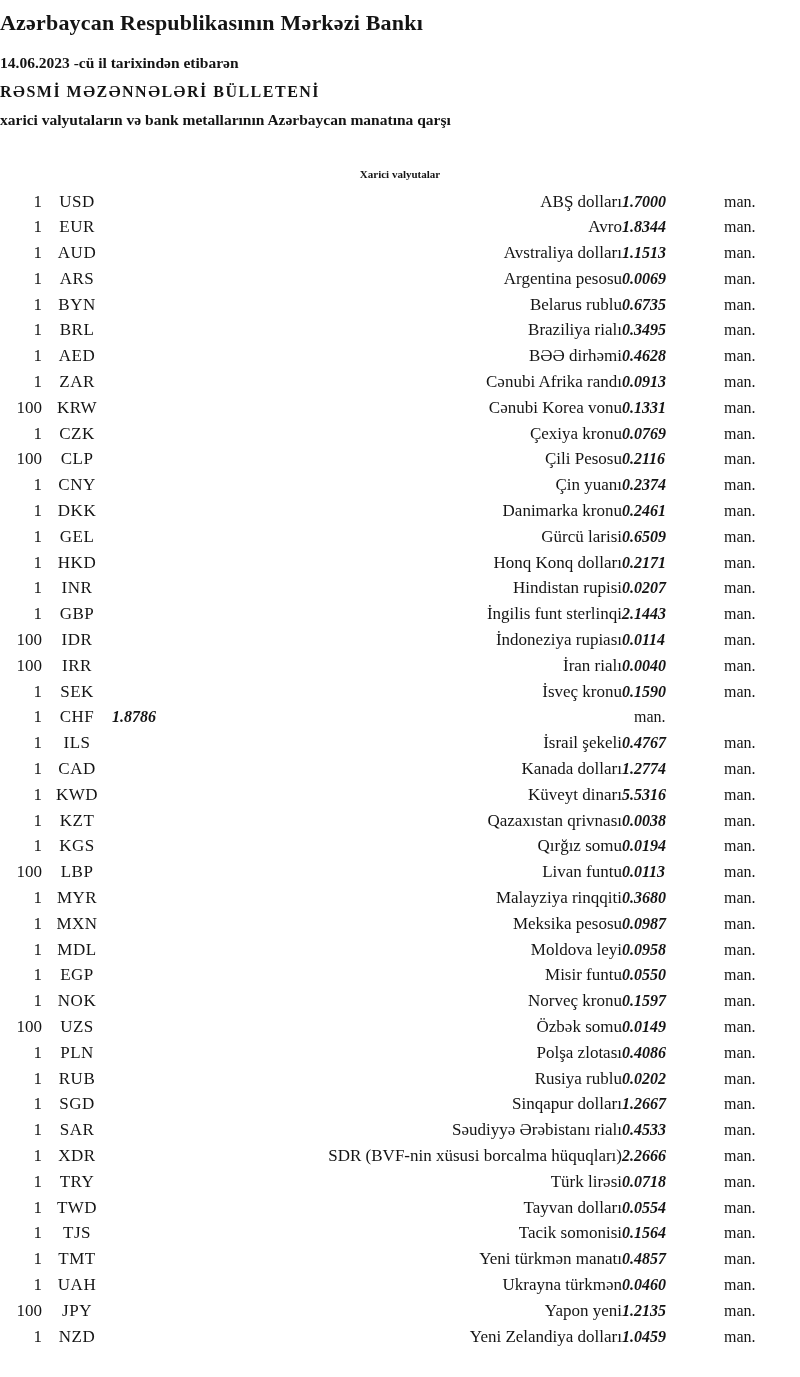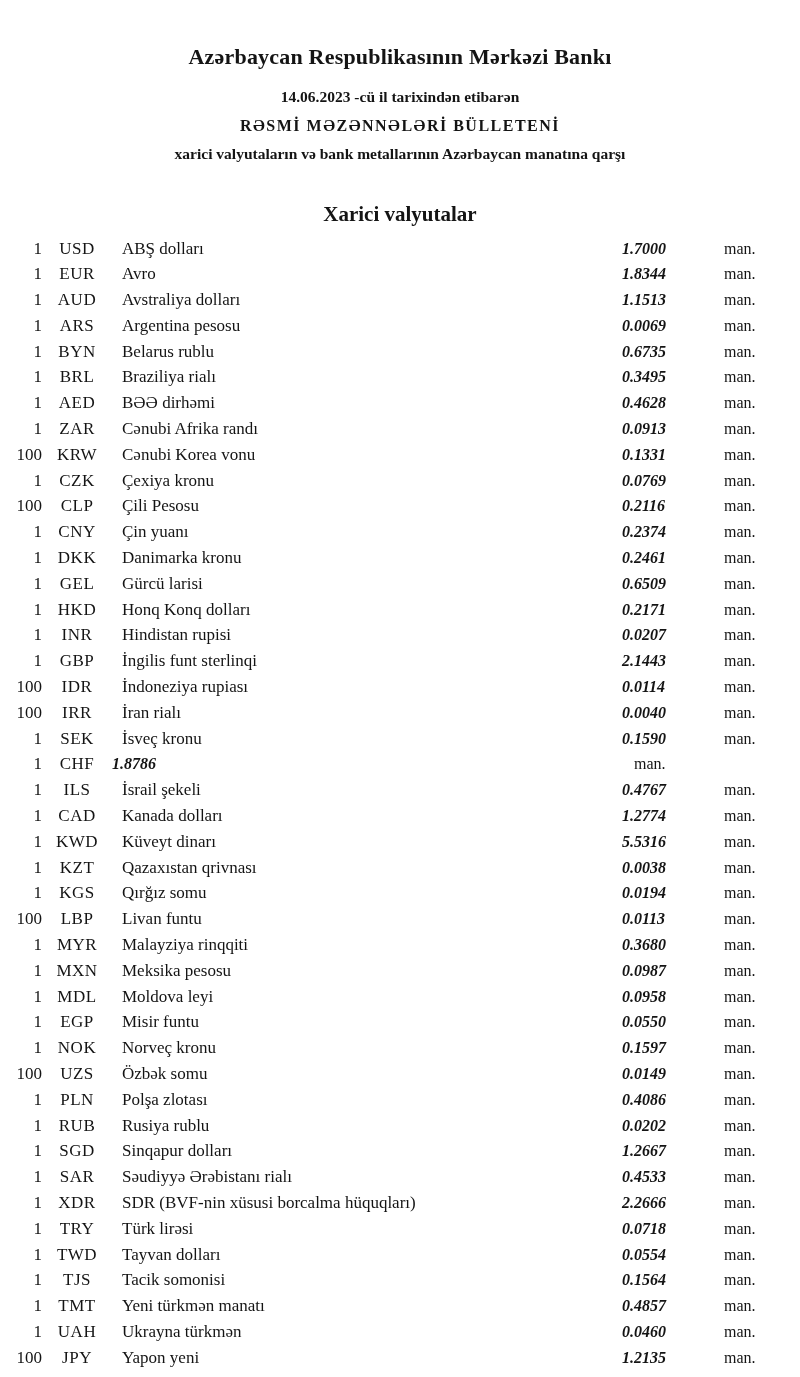--- a/index.html
+++ b/index.html
@@ -11,55 +11,55 @@
     color: #141414;
     font-family: "Liberation Serif", "DejaVu Serif", serif;
     -webkit-font-smoothing: antialiased;
   }
   .page {
     width: 800px;
     min-height: 1377px;
     padding-top: 10px;
     background: #ffffff;
   }
-  .doc-header { text-align: center; margin-top: 34px; }
+  .doc-header { text-align: left; }
   .doc-title {
     margin: 0 0 13px 0;
     font-size: 22px;
     font-weight: 700;
     letter-spacing: 0.2px;
   }
   .doc-sub {
     margin: 0;
     font-size: 15.5px;
     font-weight: 700;
     line-height: 28.5px;
   }
   .doc-sub.bulletin {
     font-size: 16px;
     letter-spacing: 1.5px;
   }
   .section-title {
     margin-top: 33px;
     text-align: center;
-    font-size: 21px;
+    font-size: 11px;
     font-weight: 700;
   }
   .rates { margin-top: 12px; }
   .rate-row {
     display: grid;
     grid-template-columns: 42px 70px 1fr 90px 58px;
     align-items: baseline;
     height: 25.8px;
     padding-right: 30px;
     font-size: 17px;
   }
   .cell-qty  { text-align: right; }
   .cell-code { text-align: center; letter-spacing: 0.5px; }
-  .cell-name { padding-left: 10px; white-space: nowrap; overflow: hidden; }
+  .cell-name { padding-left: 10px; white-space: nowrap; overflow: hidden; text-align: right; }
   .cell-rate {
     text-align: left;
     font-weight: 700;
     font-style: italic;
     font-size: 16px;
   }
   .cell-unit { padding-left: 12px; font-size: 16px; }
 </style>
 </head>
 <body>

